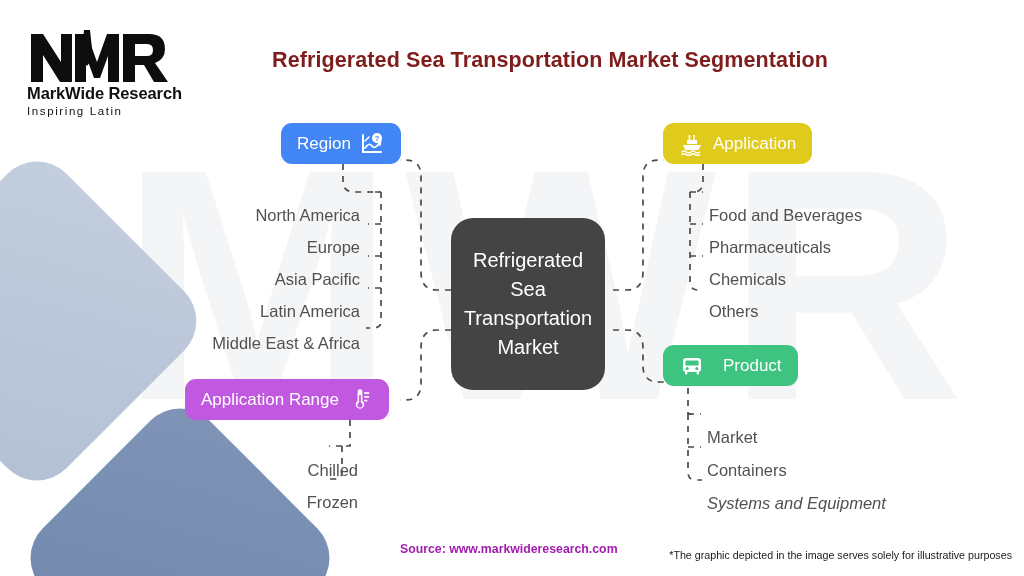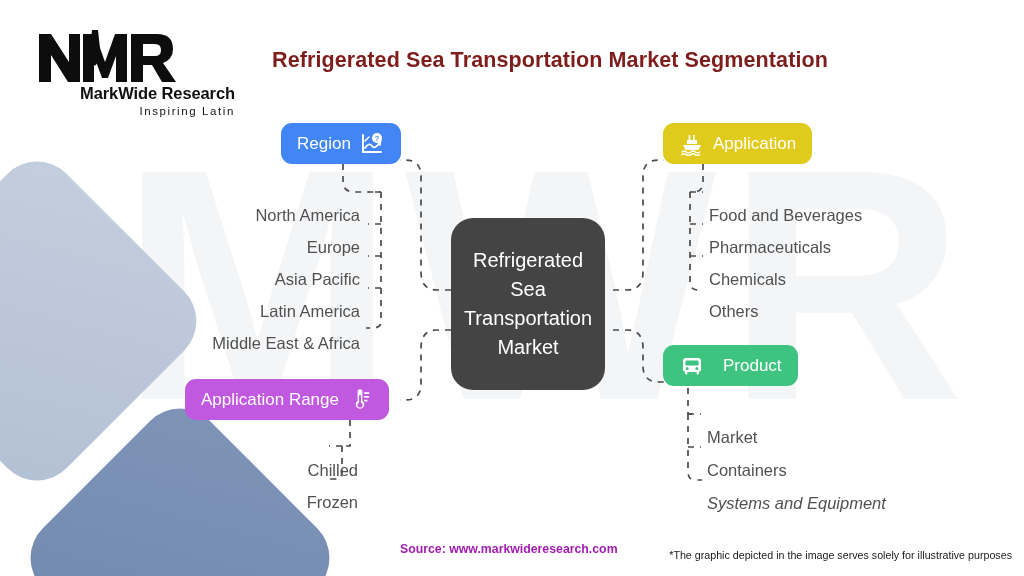--- a/index.html
+++ b/index.html
@@ -54,24 +54,24 @@
     height: 236px;
     left: 62px;
     top: 440px;
     background: linear-gradient(150deg, #7f94b7 0%, #6f86ad 100%);
     transform: rotate(45deg);
   }
 
   
   .logo {
     position: absolute;
-    left: 35px;
+    left: 27px;
     top: 28px;
     width: 200px;
-    text-align: right;
+    text-align: left;
   }
   .logo-mark { display: block; }
   .logo-name {
     font-size: 16.5px;
     font-weight: 700;
     color: #101010;
     letter-spacing: -0.1px;
     margin-top: -2px;
   }
   .logo-tag {

